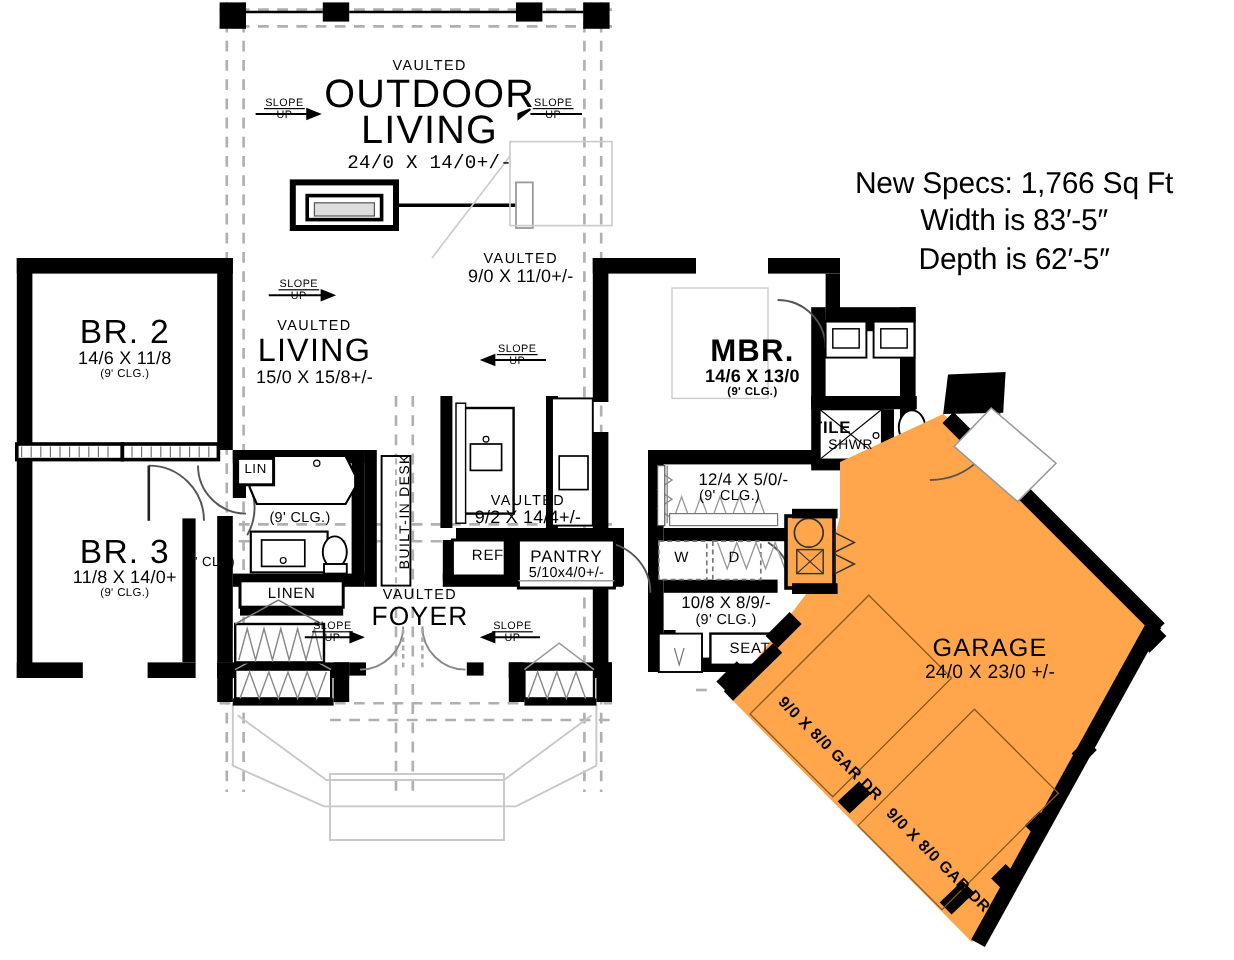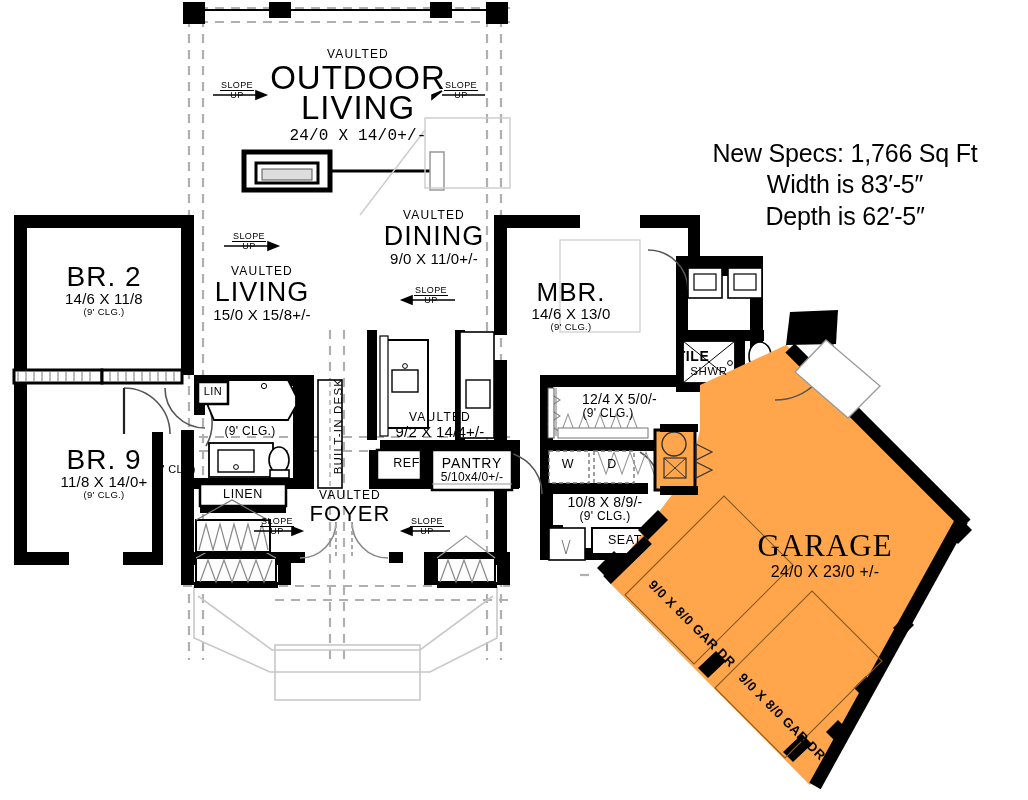--- a/index.html
+++ b/index.html
@@ -378,54 +378,53 @@
   </div>
 
   <div class="lbl" style="left:197px; top:265px; width:130px;">
     <div class="vaulted">VAULTED</div>
     <div class="room-name" style="font-size:27px;letter-spacing:1px;">LIVING</div>
     <div class="dim" style="font-size:15px;margin-top:1px;">15/0 X 15/8+/-</div>
   </div>
 
   <div class="lbl" style="left:370px; top:209px; width:128px;">
     <div class="vaulted">VAULTED</div>
-    <div class="room-name" style="font-size:27px;letter-spacing:1px;">DINING</div>
     <div class="dim" style="font-size:15px;margin-top:1px;">9/0 X 11/0+/-</div>
   </div>
 
   <div class="lbl" style="left:375px; top:411px; width:130px;">
     <div class="vaulted">VAULTED</div>
     <div class="dim" style="font-size:15px;">9/2 X 14/4+/-</div>
   </div>
 
   <div class="lbl" style="left:288px; top:489px; width:124px;">
     <div class="vaulted">VAULTED</div>
     <div class="room-name" style="font-size:22px;letter-spacing:1px;">FOYER</div>
   </div>
 
   <div class="lbl" style="left:24px; top:262px; width:160px;">
     <div class="room-name" style="font-size:28px;letter-spacing:1px;">BR. 2</div>
     <div class="dim" style="font-size:15px;text-align:center;">14/6 X 11/8</div>
     <div class="clg">(9' CLG.)</div>
   </div>
 
   <div class="lbl" style="left:24px; top:445px; width:160px;">
-    <div class="room-name" style="font-size:28px;letter-spacing:1px;">BR. 9</div>
+    <div class="room-name" style="font-size:28px;letter-spacing:1px;">BR. 3</div>
     <div class="dim" style="font-size:15px;">11/8 X 14/0+</div>
     <div class="clg">(9' CLG.)</div>
   </div>
 
-  <div class="lbl" style="left:506px; top:279px; width:130px;">
+  <div class="lbl" style="left:562px; top:279px; width:130px;font-weight:bold;">
     <div class="room-name" style="font-size:26px;letter-spacing:1px;">MBR.</div>
     <div class="dim" style="font-size:15px;">14/6 X 13/0</div>
     <div class="clg">(9' CLG.)</div>
   </div>
 
   <div class="lbl" style="left:715px; top:530px; width:220px;">
-    <div class="room-name" style="font-size:31px;letter-spacing:1px;font-family:Liberation Serif, serif;">GARAGE</div>
+    <div class="room-name" style="font-size:21px;letter-spacing:1px;font-family:Liberation Sans, sans-serif;">GARAGE</div>
     <div class="dim" style="font-size:16px;margin-top:1px;">24/0 X 23/0 +/-</div>
   </div>
 
   <div class="lbl" style="left:548px; top:392px; width:120px;">
     <div class="dim" style="font-size:14px;margin-left:23px;">12/4 X 5/0/-</div>
     <div class="clg" style="font-size:12px;">(9' CLG.)</div>
   </div>
 
   <div class="lbl" style="left:545px; top:495px; width:120px;">
     <div class="dim" style="font-size:14px;">10/8 X 8/9/-</div>

